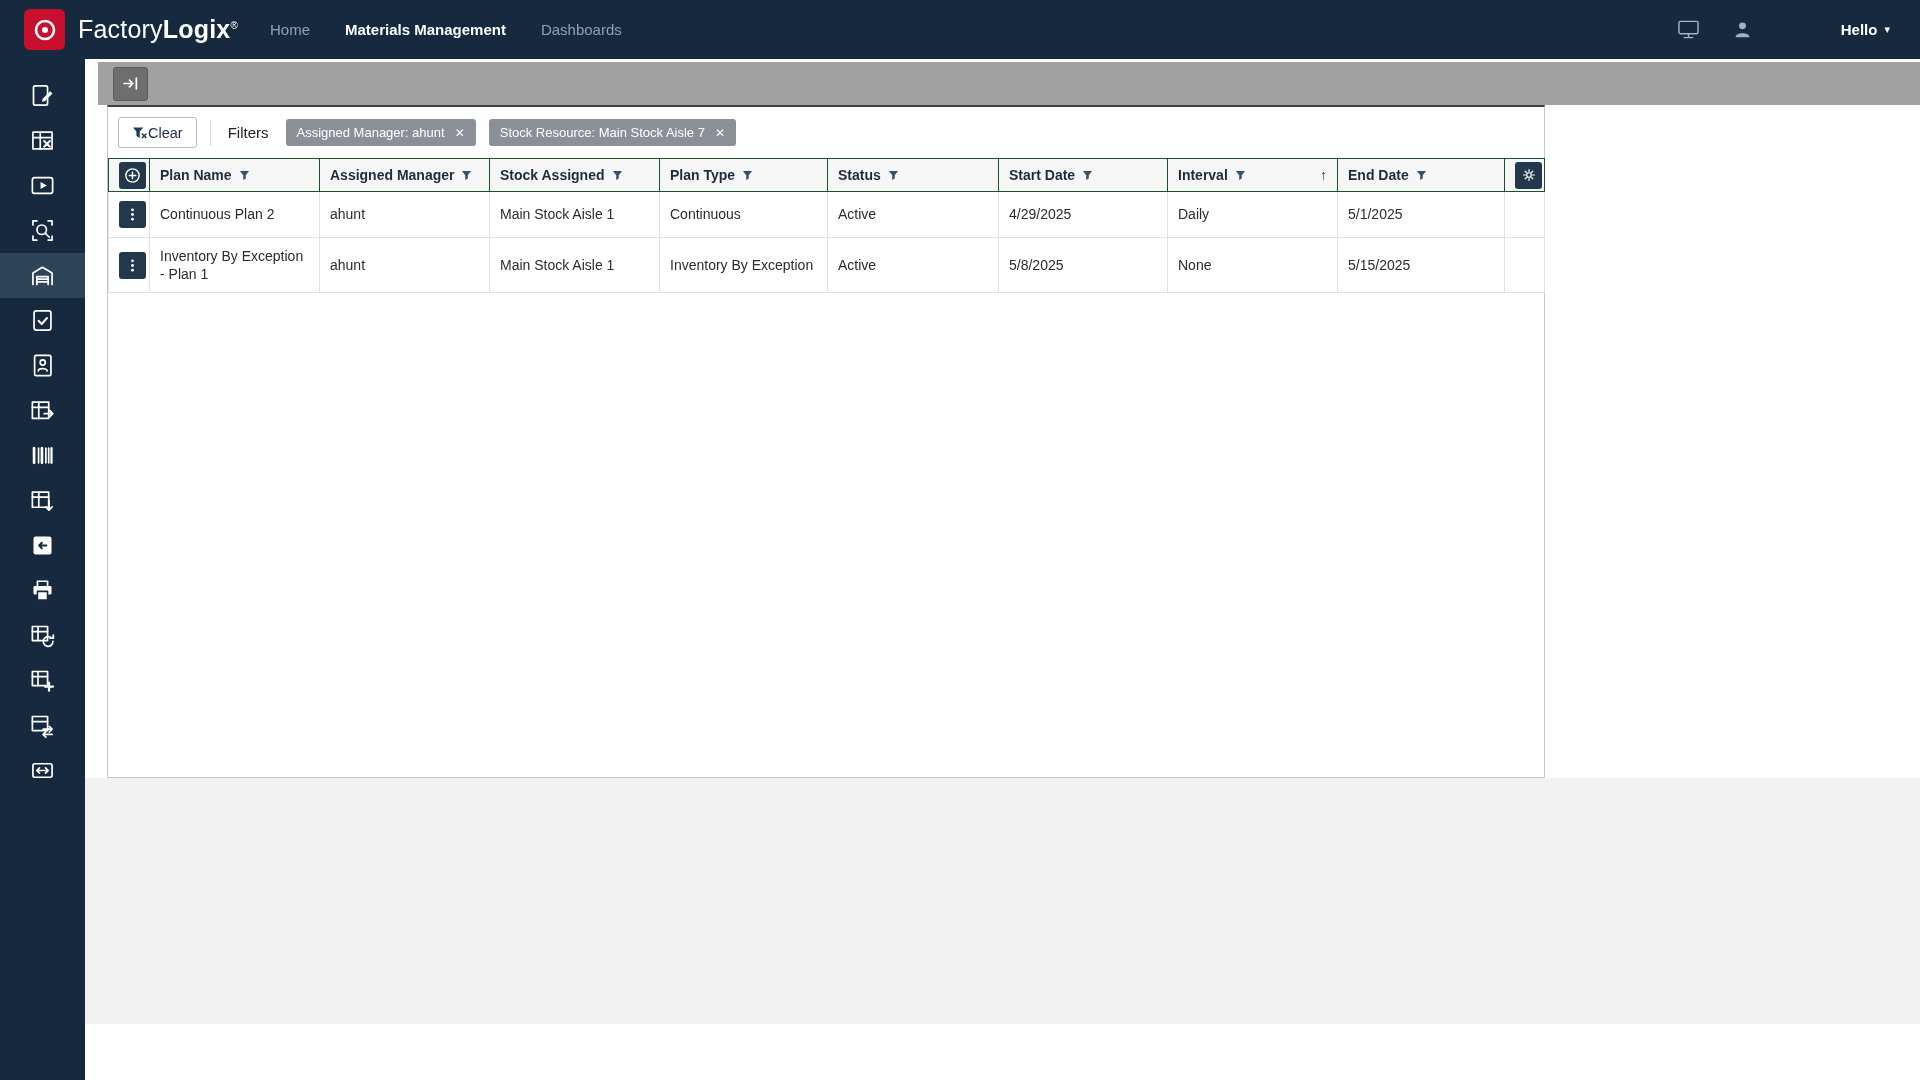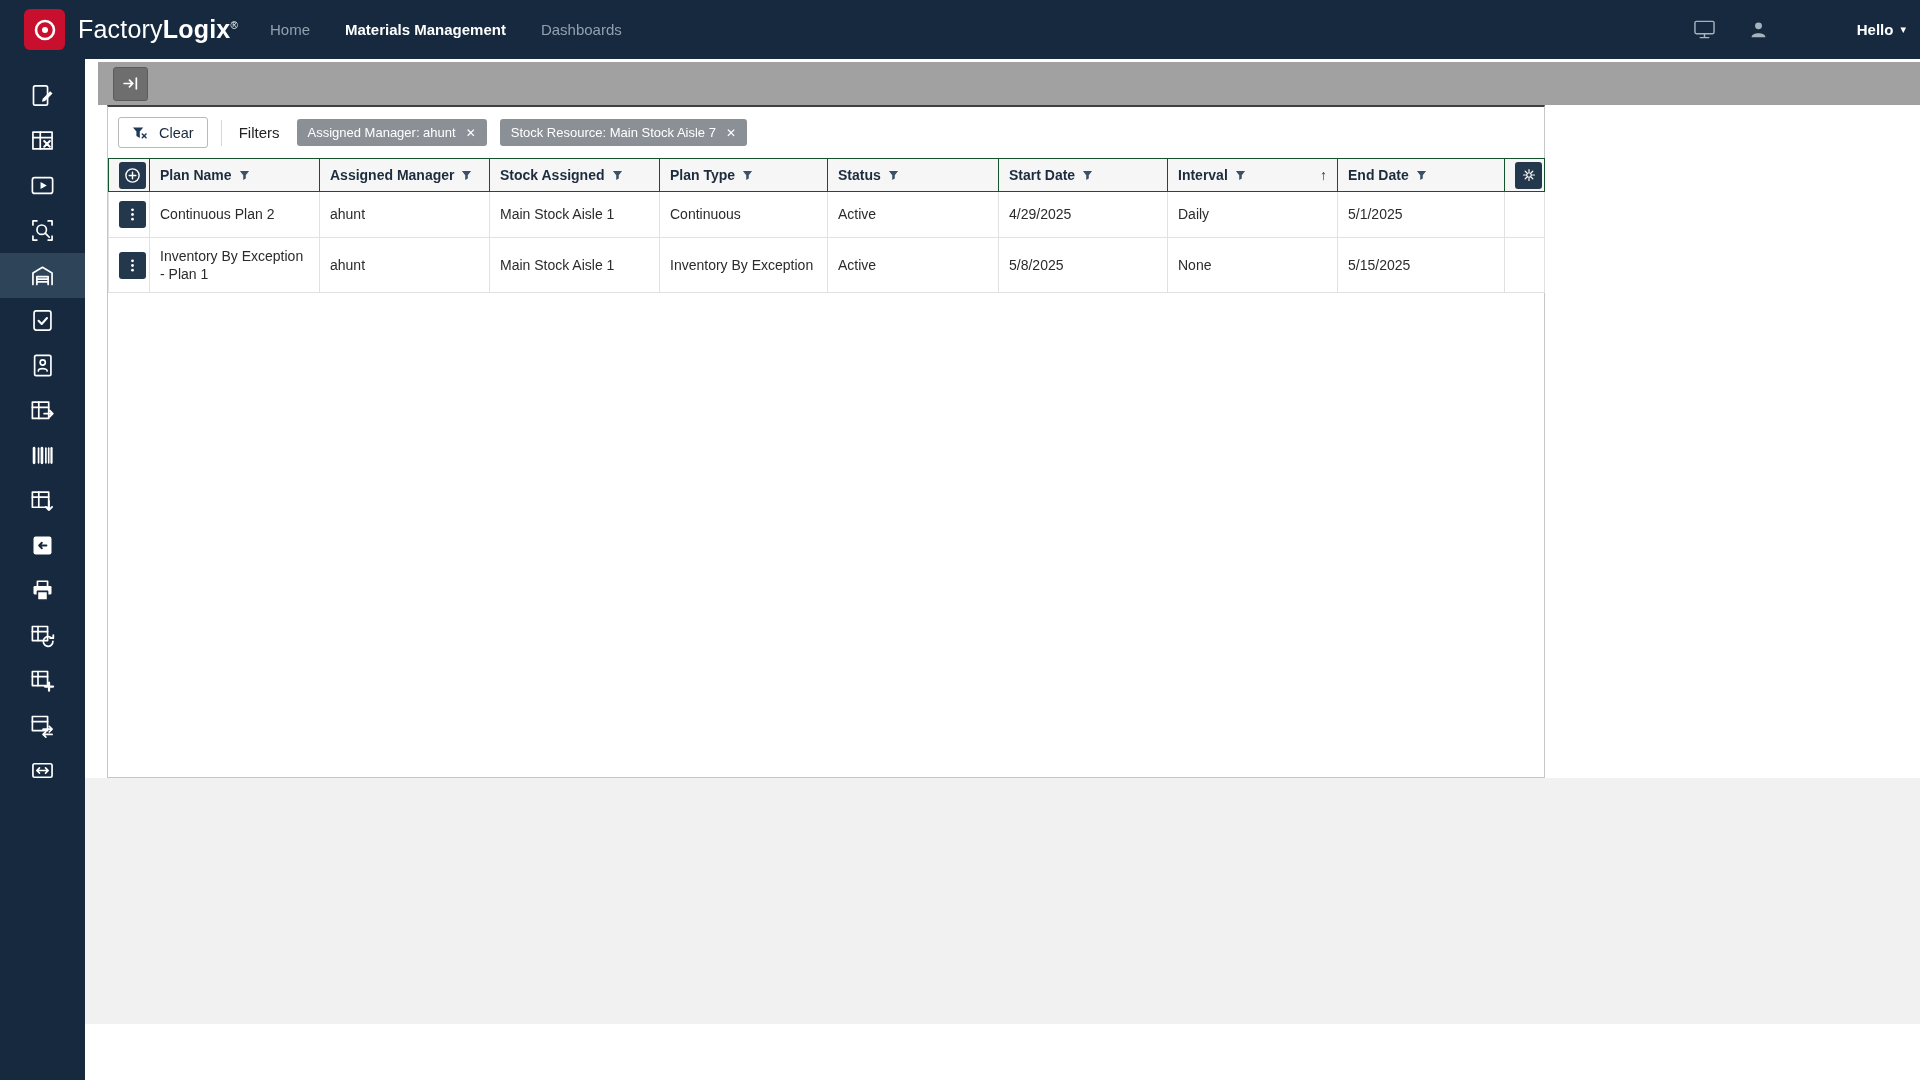--- a/index.html
+++ b/index.html
@@ -21,21 +21,21 @@
     margin: 0 13px 0 24px; display: flex; align-items: center; justify-content: center;
     flex: none;
   }
   .brand { color: #fff; font-size: 25px; letter-spacing: .2px; white-space: nowrap; }
   .brand .light { font-weight: 400; }
   .brand .bold { font-weight: 700; }
   .brand sup { font-size: 10px; font-weight: 400; }
   .nav { display: flex; gap: 35px; margin-left: 32px; font-size: 15px; align-items: flex-end; }
   .nav-item { color: #93a0af; cursor: pointer; text-decoration: none; }
   .nav-item.active { color: #ffffff; font-weight: 700; }
-  .topbar-right { margin-left: auto; display: flex; align-items: center; gap: 31px; margin-right: 14px; }
+  .topbar-right { margin-left: auto; display: flex; align-items: center; gap: 31px; margin-right: 30px; }
   .top-icon { display: flex; align-items: center; cursor: pointer; }
   .hello { color: #fff; font-size: 15px; font-weight: 700; display: flex; align-items: center; gap: 7px; cursor: pointer; margin-left: 56px; }
   .hello .chev { font-size: 11px; font-weight: 400; }
 
   
   .sidebar {
     position: absolute; top: 59px; left: 0; width: 85px; height: 1021px;
     background: #16293f; padding-top: 14px;
   }
   .side-item {
@@ -67,21 +67,21 @@
   .tab.active { background: #2d5a73; color: #ffffff; font-weight: 700; }
 
   .panel {
     margin-left: 22px; width: 1438px; height: 673px;
     background: #ffffff;
     border: 1px solid #c6c6c6; border-top: 2px solid #3f3f3f;
   }
 
   .filters-row { display: flex; align-items: center; padding: 10px 10px; gap: 13px; }
   .clear-btn {
-    display: flex; align-items: center; gap: 12px;
+    display: flex; align-items: center; gap: 1px;
     height: 31px; padding: 0 13px; background: #fff;
     border: 1px solid #b9b9b9; border-radius: 3px;
     font-size: 14.5px; color: #16293f; cursor: pointer;
   }
   .v-divider { width: 1px; height: 26px; background: #d8d8d8; }
   .filters-label { font-size: 15px; color: #222; margin: 0 4px; }
   .chip {
     display: flex; align-items: center; gap: 10px;
     height: 27px; padding: 0 11px; background: #8b9097; border-radius: 3px;
     color: #fff; font-size: 13px; white-space: nowrap;

